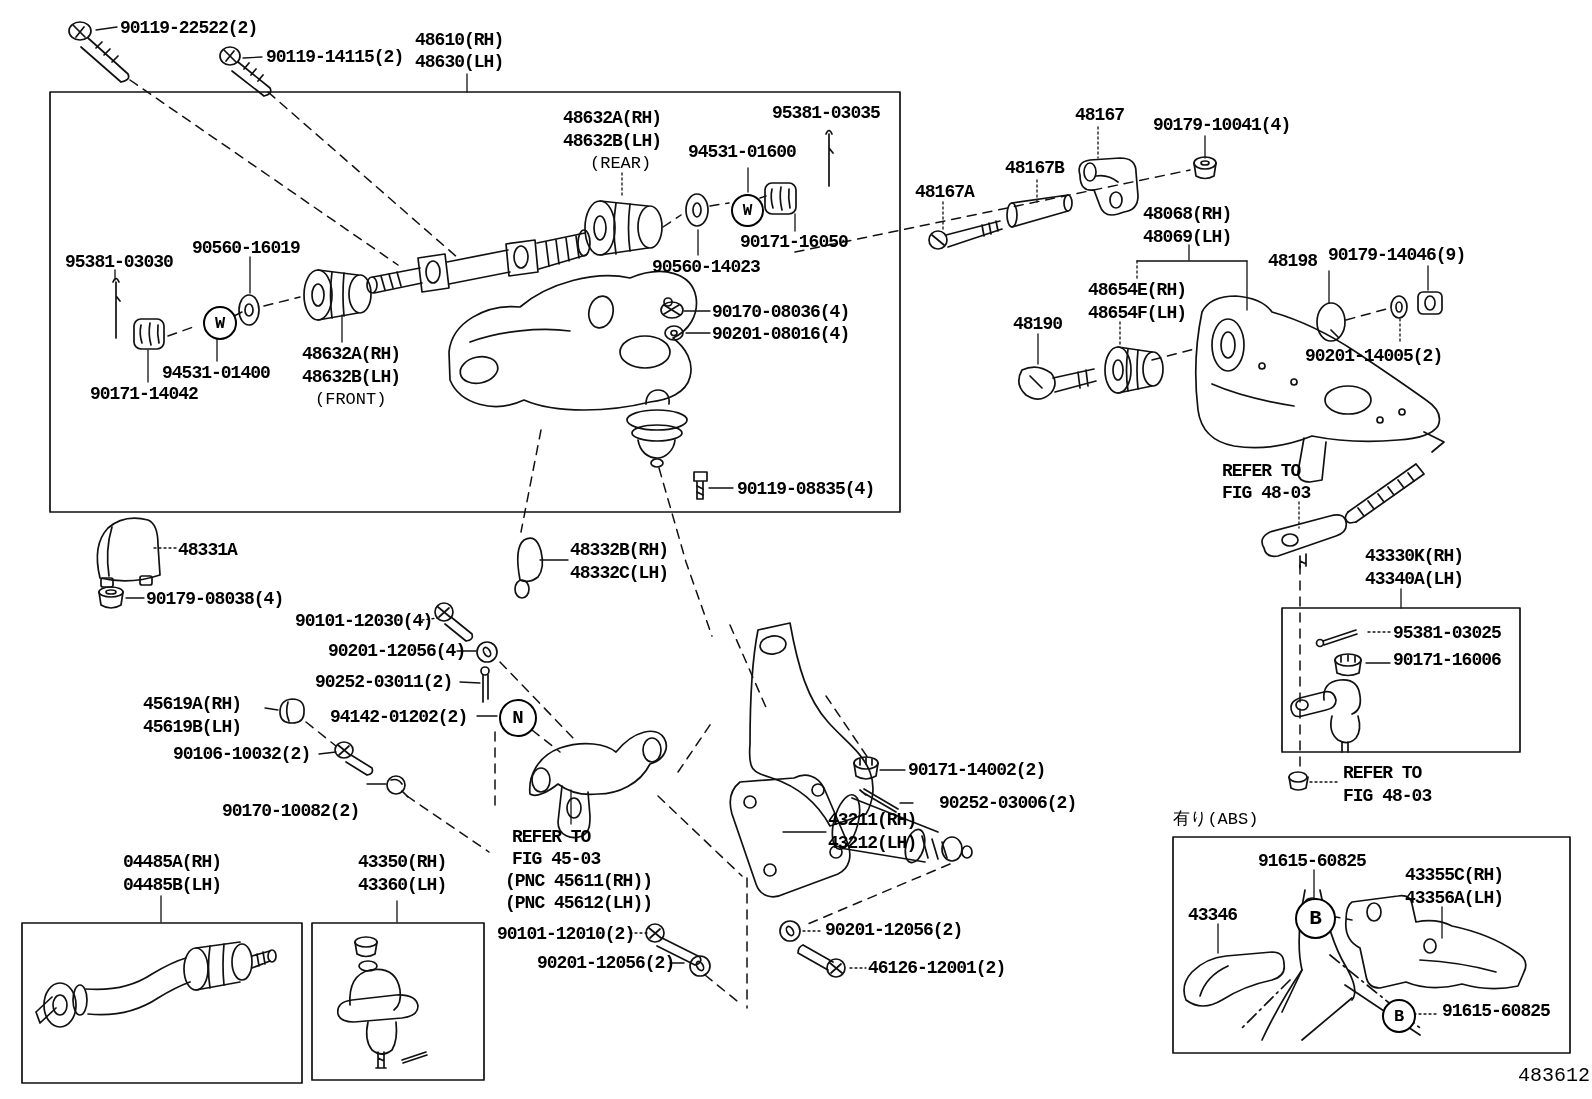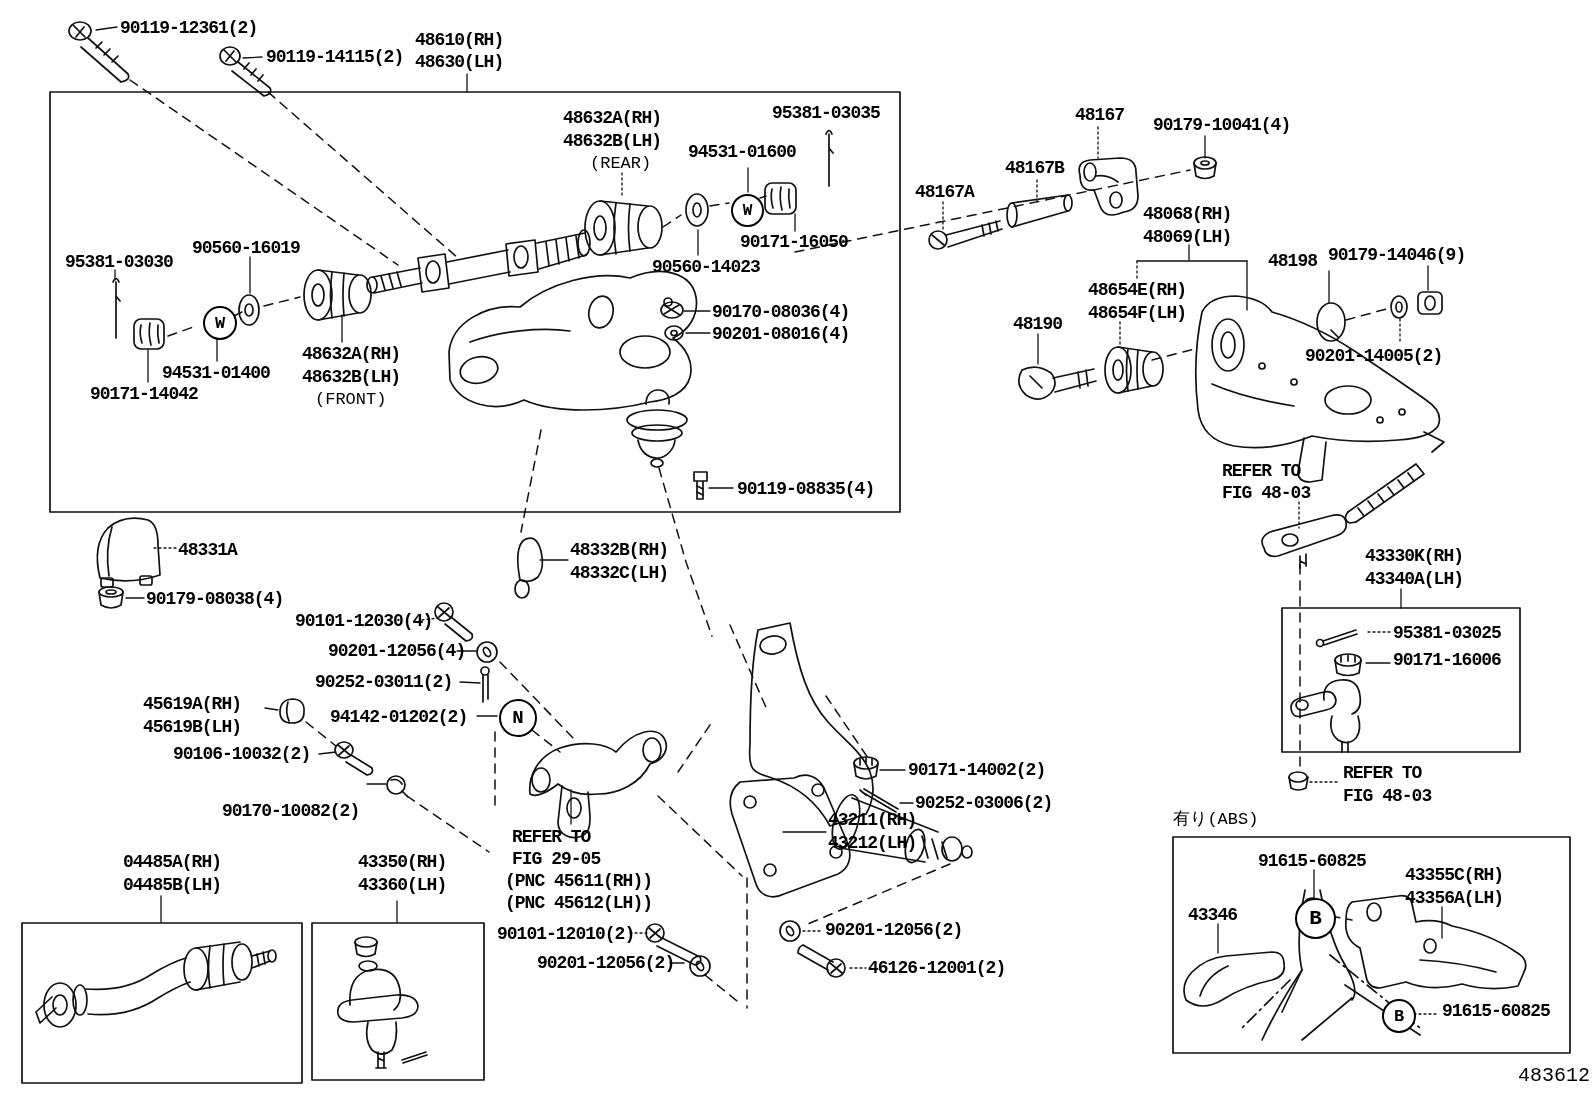--- a/index.html
+++ b/index.html
@@ -437,21 +437,21 @@
   </g>
   <g>
    <path d="M1352,902 L1398,896 Q1410,894 1412,904 L1416,922 Q1436,918 1452,926 Q1490,934 1516,952 Q1530,960 1524,972 L1518,986 Q1490,992 1462,984 Q1430,992 1406,982 L1380,988 Q1368,988 1366,976 L1360,948 Q1344,940 1346,920 Q1346,906 1352,902 Z"></path>
    <ellipse cx="1374" cy="912" rx="7" ry="9"></ellipse>
           <ellipse cx="1430" cy="946" rx="6" ry="7"></ellipse>
    <path d="M1420,960 Q1460,962 1496,972"></path>
   </g>
  </g>
 </svg>
 
-<div class="lbl" style="left:120px;top:17px">90119-12361(2)</div>
+<div class="lbl" style="left:120px;top:17px">90119-22522(2)</div>
 <div class="lbl" style="left:266px;top:46px">90119-14115(2)</div>
 <div class="lbl" style="left:415px;top:29px">48610(RH)</div>
 <div class="lbl" style="left:415px;top:51px">48630(LH)</div>
 <div class="lbl" style="left:563px;top:107px">48632A(RH)</div>
 <div class="lbl" style="left:563px;top:130px">48632B(LH)</div>
 <div class="lbl light" style="left:590px;top:153px">(REAR)</div>
 <div class="lbl" style="left:688px;top:141px">94531-01600</div>
 <div class="lbl" style="left:772px;top:102px">95381-03035</div>
 <div class="lbl" style="left:740px;top:231px">90171-16050</div>
 <div class="lbl" style="left:652px;top:256px">90560-14023</div>
@@ -471,27 +471,27 @@
 <div class="lbl" style="left:570px;top:562px">48332C(LH)</div>
 <div class="lbl" style="left:295px;top:610px">90101-12030(4)</div>
 <div class="lbl" style="left:328px;top:640px">90201-12056(4)</div>
 <div class="lbl" style="left:315px;top:671px">90252-03011(2)</div>
 <div class="lbl" style="left:143px;top:693px">45619A(RH)</div>
 <div class="lbl" style="left:143px;top:716px">45619B(LH)</div>
 <div class="lbl" style="left:330px;top:706px">94142-01202(2)</div>
 <div class="lbl" style="left:173px;top:743px">90106-10032(2)</div>
 <div class="lbl" style="left:222px;top:800px">90170-10082(2)</div>
 <div class="lbl" style="left:512px;top:826px">REFER TO</div>
-<div class="lbl" style="left:512px;top:848px">FIG 29-05</div>
+<div class="lbl" style="left:512px;top:848px">FIG 45-03</div>
 <div class="lbl" style="left:505px;top:870px">(PNC 45611(RH))</div>
 <div class="lbl" style="left:505px;top:892px">(PNC 45612(LH))</div>
 <div class="lbl" style="left:828px;top:809px">43211(RH)</div>
 <div class="lbl" style="left:828px;top:832px">43212(LH)</div>
 <div class="lbl" style="left:908px;top:759px">90171-14002(2)</div>
-<div class="lbl" style="left:915px;top:792px">90252-03006(2)</div>
+<div class="lbl" style="left:939px;top:792px">90252-03006(2)</div>
 <div class="lbl" style="left:497px;top:923px">90101-12010(2)</div>
 <div class="lbl" style="left:537px;top:952px">90201-12056(2)</div>
 <div class="lbl" style="left:825px;top:919px">90201-12056(2)</div>
 <div class="lbl" style="left:868px;top:957px">46126-12001(2)</div>
 <div class="lbl" style="left:123px;top:851px">04485A(RH)</div>
 <div class="lbl" style="left:123px;top:874px">04485B(LH)</div>
 <div class="lbl" style="left:358px;top:851px">43350(RH)</div>
 <div class="lbl" style="left:358px;top:874px">43360(LH)</div>
 <div class="lbl" style="left:1075px;top:104px">48167</div>
 <div class="lbl" style="left:1153px;top:114px">90179-10041(4)</div>

